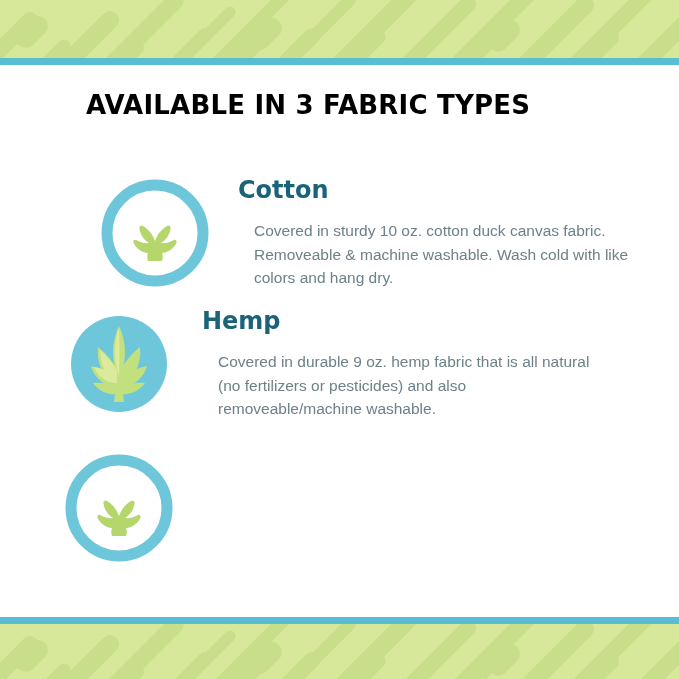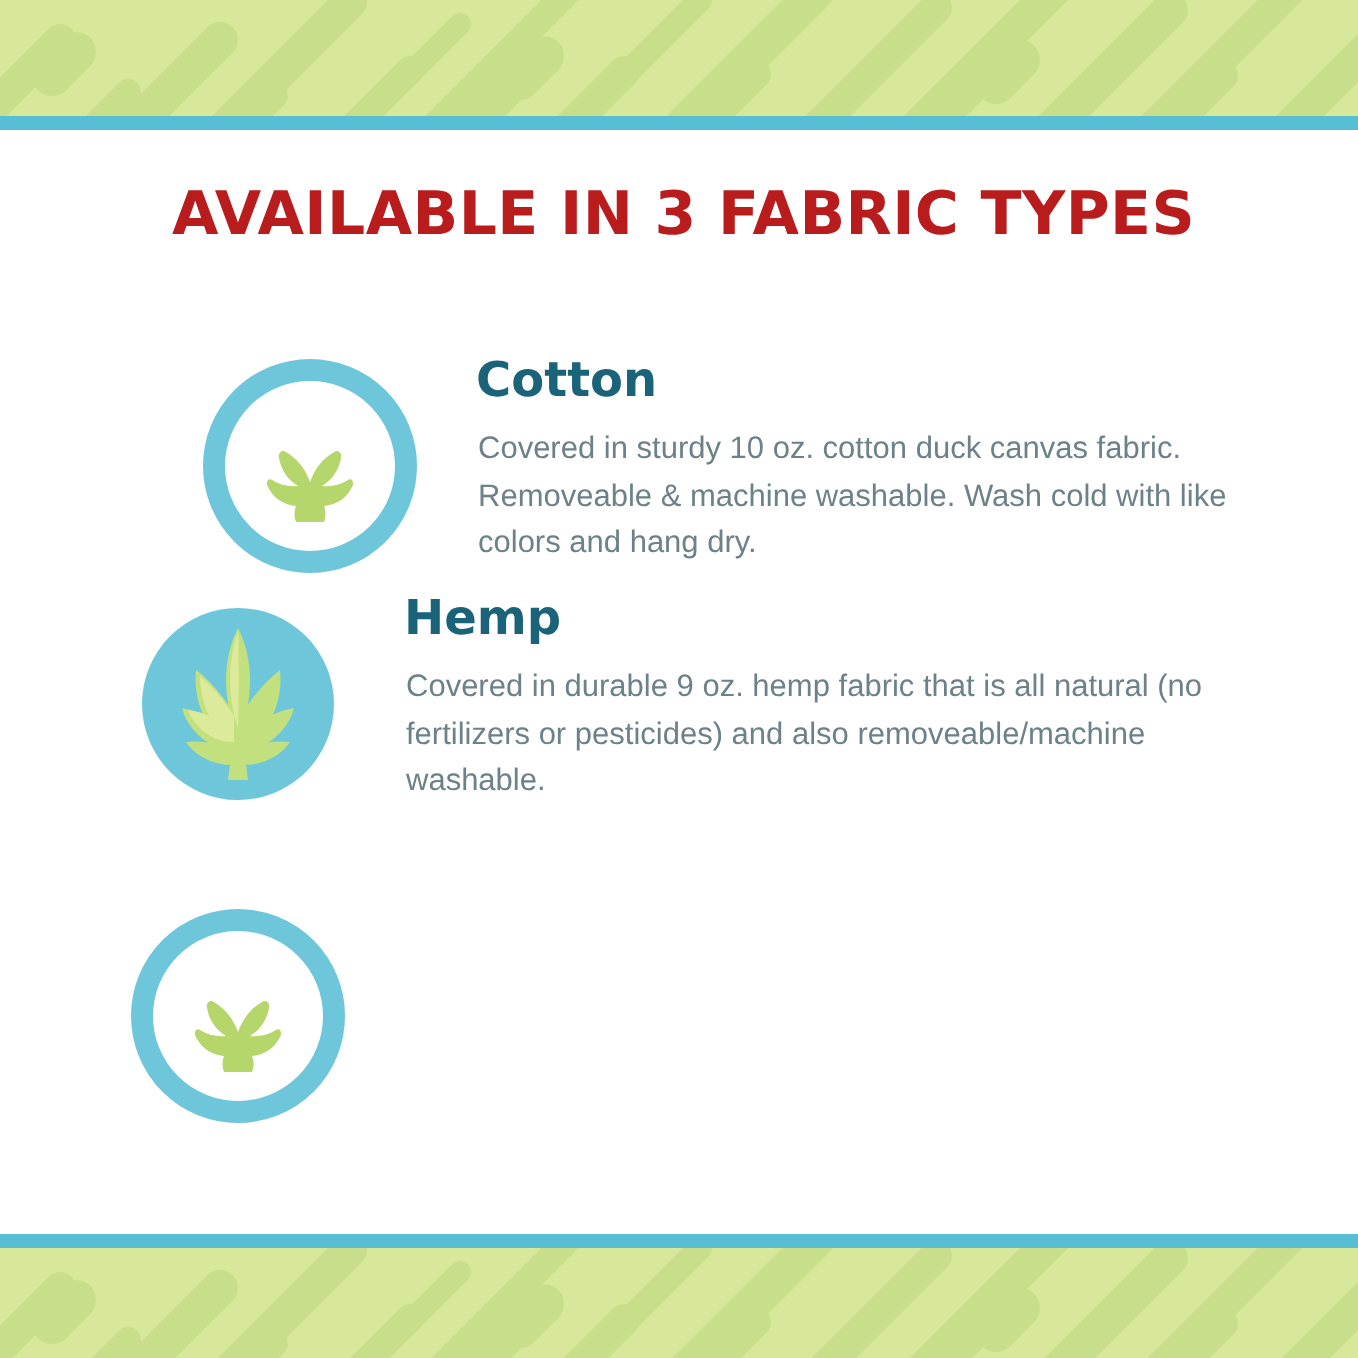--- a/index.html
+++ b/index.html
@@ -53,38 +53,38 @@
     background: #57bed4;
   }
   .rule-top { top: 58px; }
   .rule-bottom { top: 617px; }
 
   
   .page-title {
     position: absolute;
     left: 86px;
     top: 90px;
-    font-size: 30px;
+    font-size: 26px;
     font-weight: bold;
     letter-spacing: 0.2px;
-    color: #b91c1c;
+    color: #000000;
     font-family: "DejaVu Sans", sans-serif;
     white-space: nowrap;
   }
 
   
   .fabric-row {
     position: absolute;
     left: 0;
     width: 679px;
     display: flex;
     align-items: flex-start;
   }
   .row-0 { top: 177px; padding-left: 36px; }
-  .row-1 { top: 296px; justify-content: center; }
+  .row-1 { top: 308px; justify-content: center; }
   .row-2 { top: 452px; }
 
   .icon-wrap {
     width: 122px;
     margin-left: 58px;
     flex: 0 0 auto;
     display: flex;
     justify-content: center;
     align-items: flex-start;
     padding-top: 2px;
@@ -104,21 +104,21 @@
     color: #1a6379;
     font-family: "DejaVu Sans", sans-serif;
     margin: 0 0 10px 0;
     line-height: 1.1;
   }
   .fabric-desc {
     font-size: 15.5px;
     line-height: 1.52;
     color: #6d8189;
     font-family: "Liberation Sans", sans-serif;
-    margin: 1px;
+    margin: 16px;
     white-space: pre-line;
   }
 </style>
 </head>
 <body>
 
 <div class="page">
 
   <div class="band band-top">
     <svg class="pattern" viewBox="0 0 780 150" preserveAspectRatio="none">

